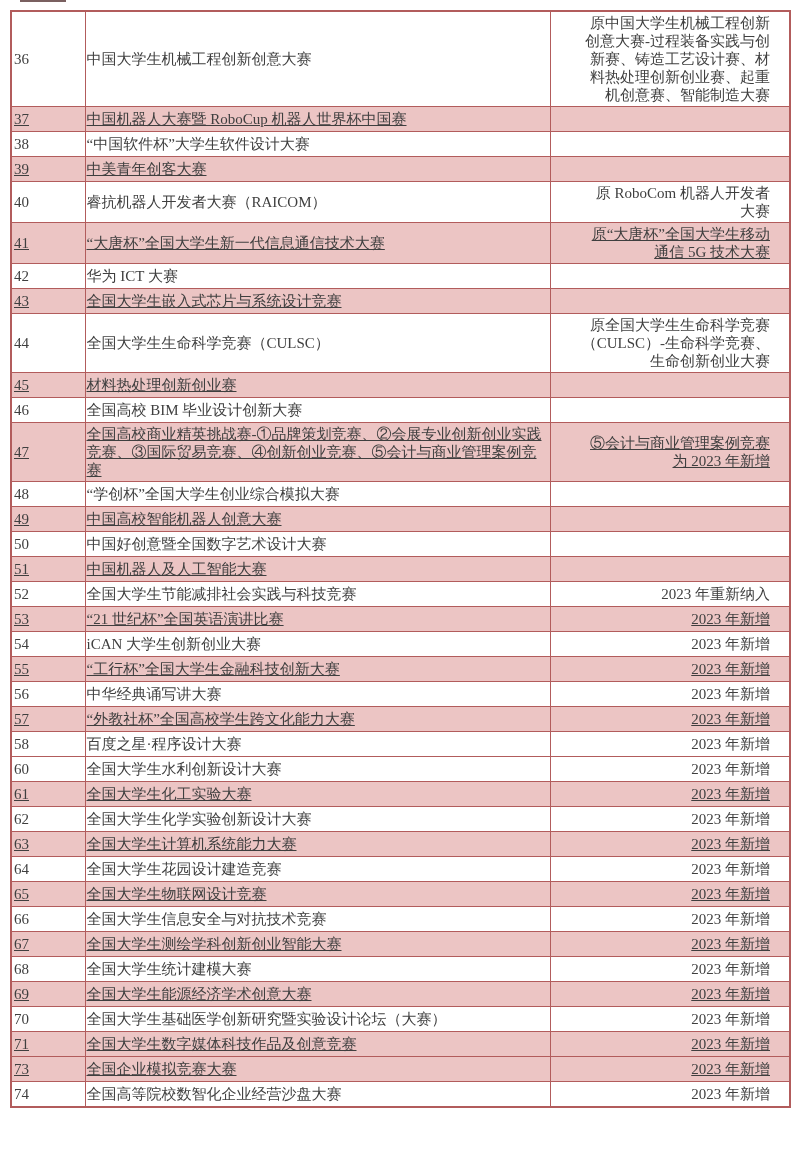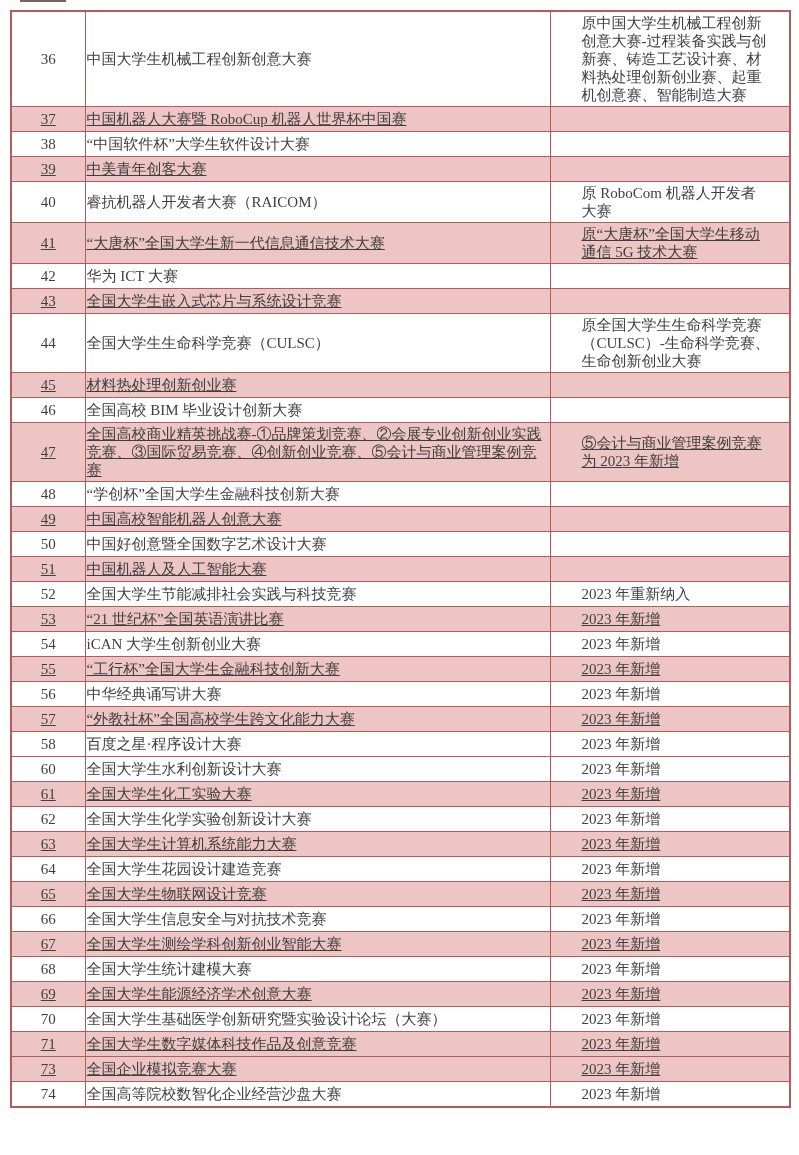--- a/index.html
+++ b/index.html
@@ -41,30 +41,30 @@
     height: 25px;
     box-sizing: border-box;
     vertical-align: middle;
     word-break: break-all;
   }
   tr.hl td {
     background: #ecc5c4;
     text-decoration: underline;
   }
   td.c-num {
-    text-align: center;
+    text-align: left;
     padding: 2px 2px;
   }
   td.c-name {
     text-align: left;
     padding-left: 1px;
     padding-right: 8px;
   }
   td.c-note {
-    text-align: left;
+    text-align: right;
     padding-left: 31px;
     padding-right: 19px;
   }
 </style>
 </head>
 <body>
 
 <div class="page">
   <div class="crop-artifact"></div>
   <table class="comp-table">
@@ -129,21 +129,21 @@
           <td class="c-name">全国高校 BIM 毕业设计创新大赛</td>
           <td class="c-note"></td>
         </tr>
         <tr class="hl">
           <td class="c-num">47</td>
           <td class="c-name">全国高校商业精英挑战赛-①品牌策划竞赛、②会展专业创新创业实践竞赛、③国际贸易竞赛、④创新创业竞赛、⑤会计与商业管理案例竞赛</td>
           <td class="c-note">⑤会计与商业管理案例竞赛为 2023 年新增</td>
         </tr>
         <tr>
           <td class="c-num">48</td>
-          <td class="c-name">“学创杯”全国大学生金融科技创新大赛</td>
+          <td class="c-name">“学创杯”全国大学生创业综合模拟大赛</td>
           <td class="c-note"></td>
         </tr>
         <tr class="hl">
           <td class="c-num">49</td>
           <td class="c-name">中国高校智能机器人创意大赛</td>
           <td class="c-note"></td>
         </tr>
         <tr>
           <td class="c-num">50</td>
           <td class="c-name">中国好创意暨全国数字艺术设计大赛</td>

